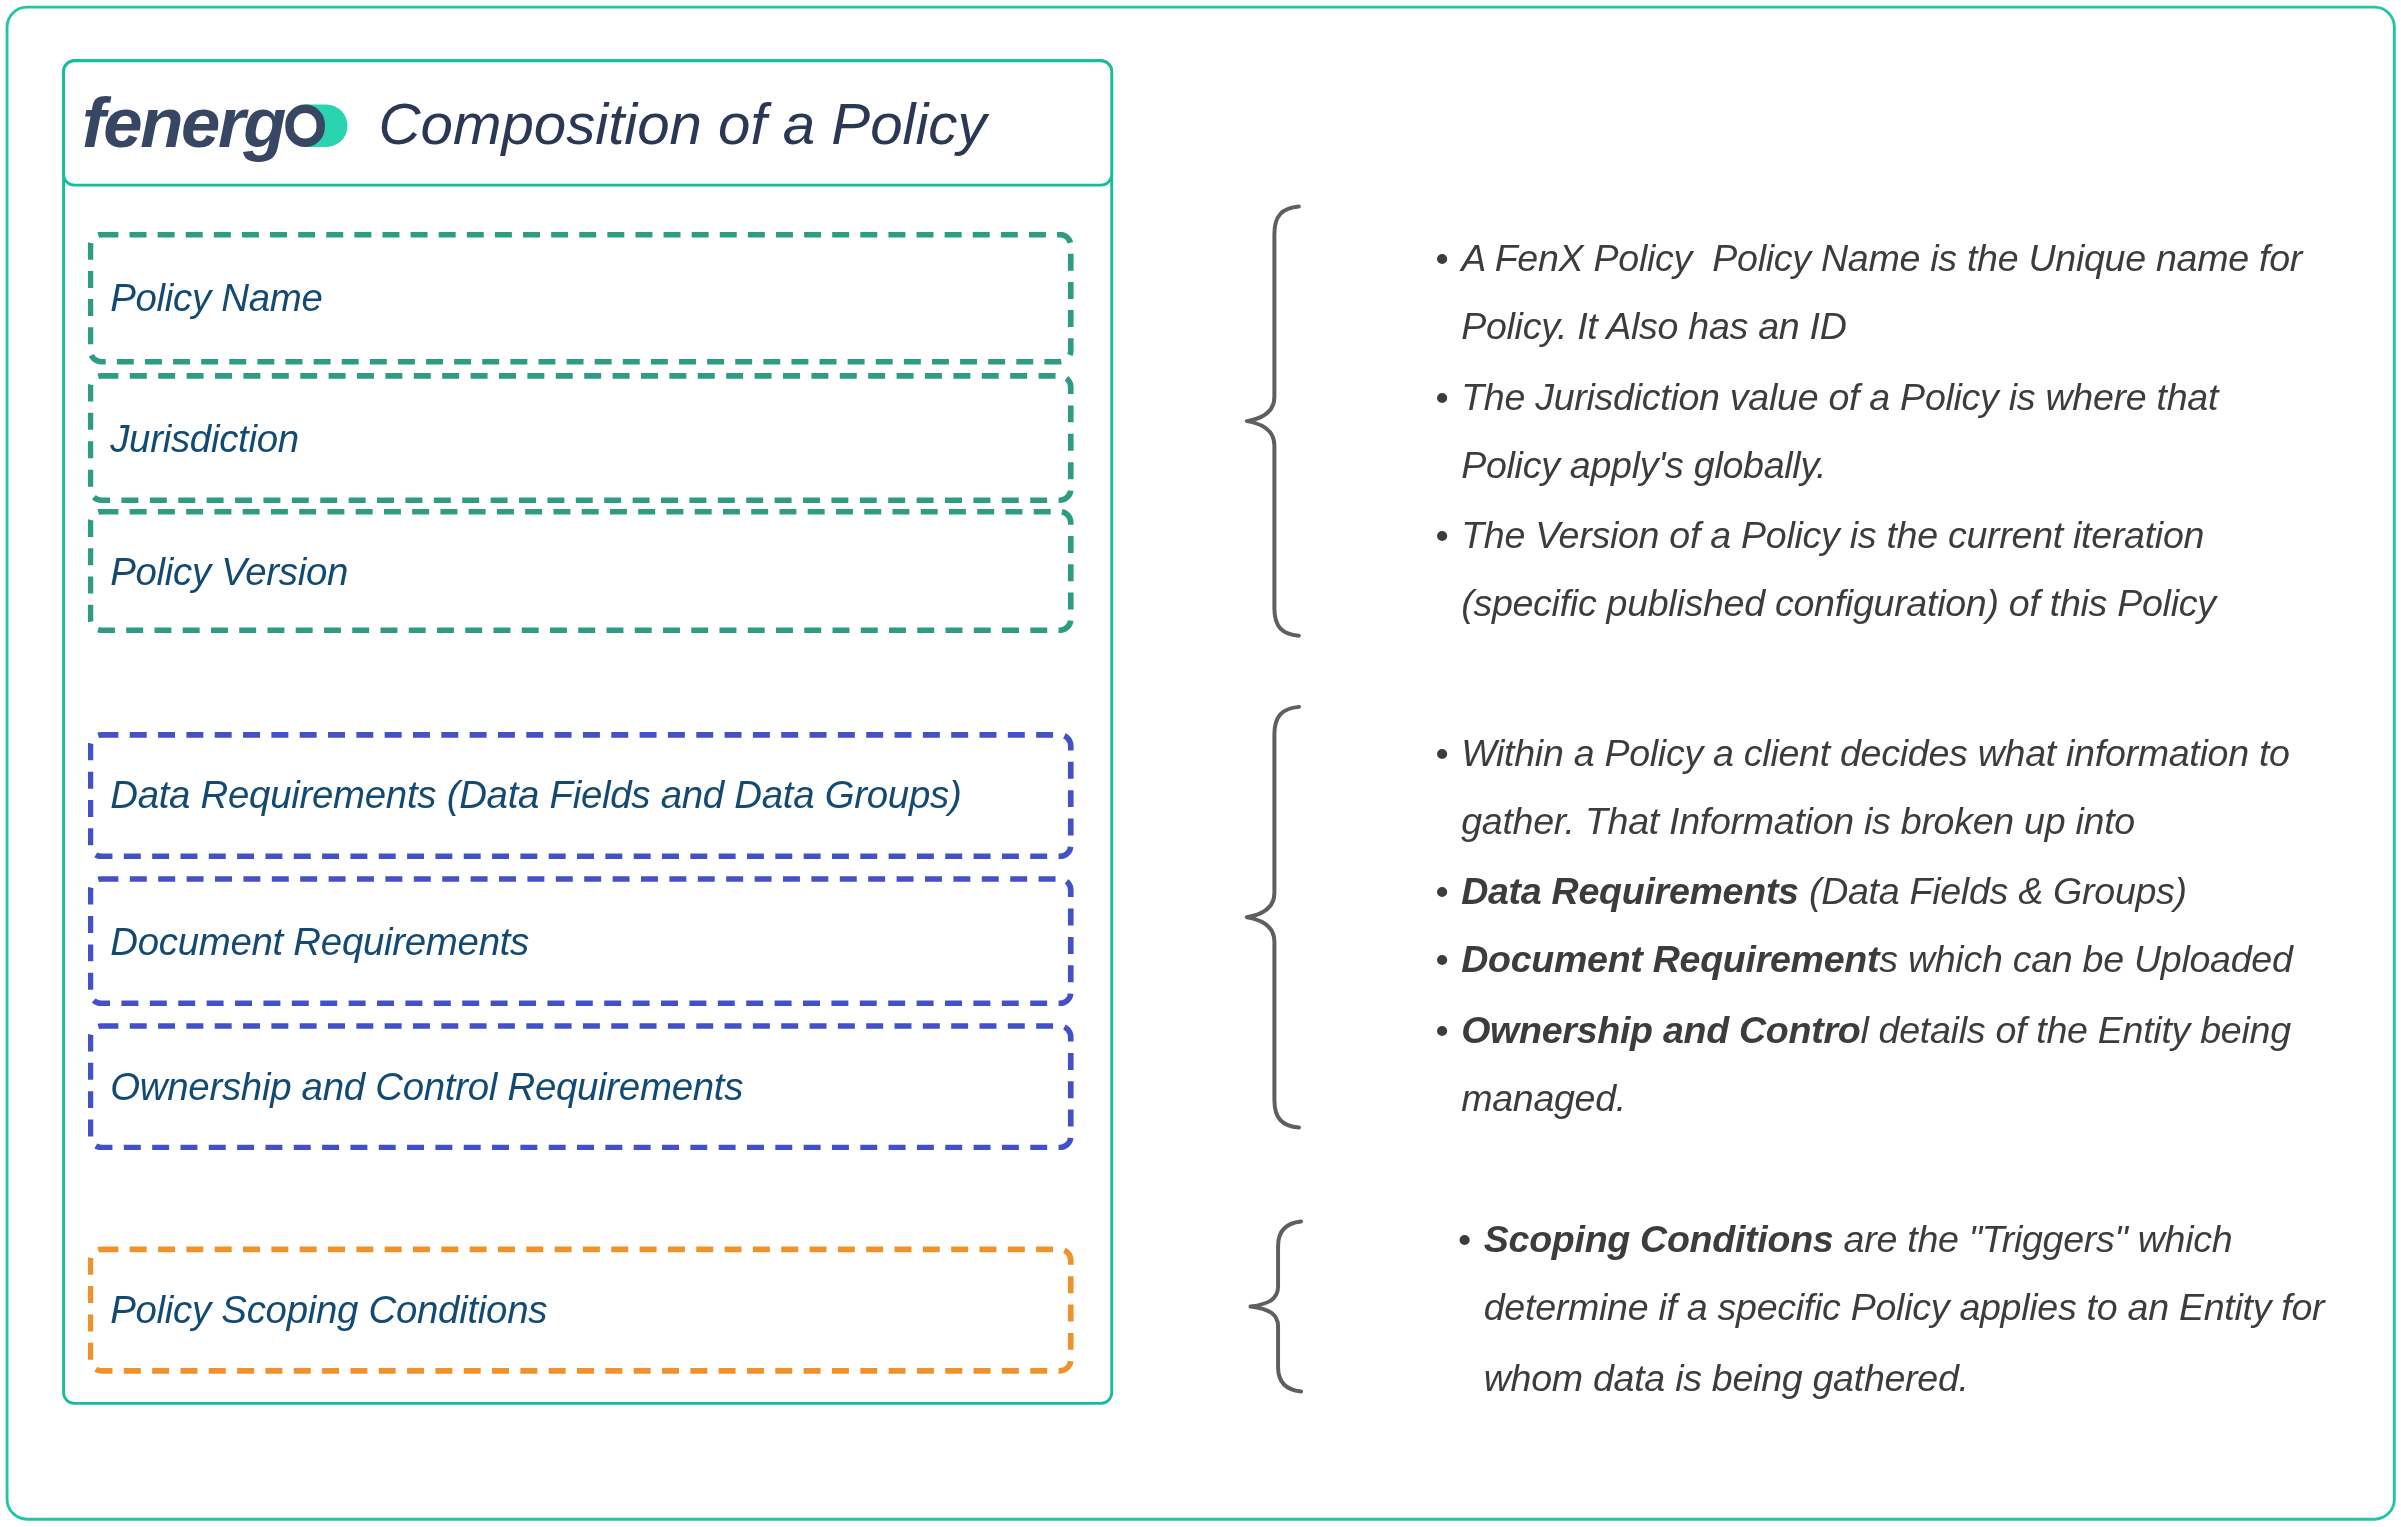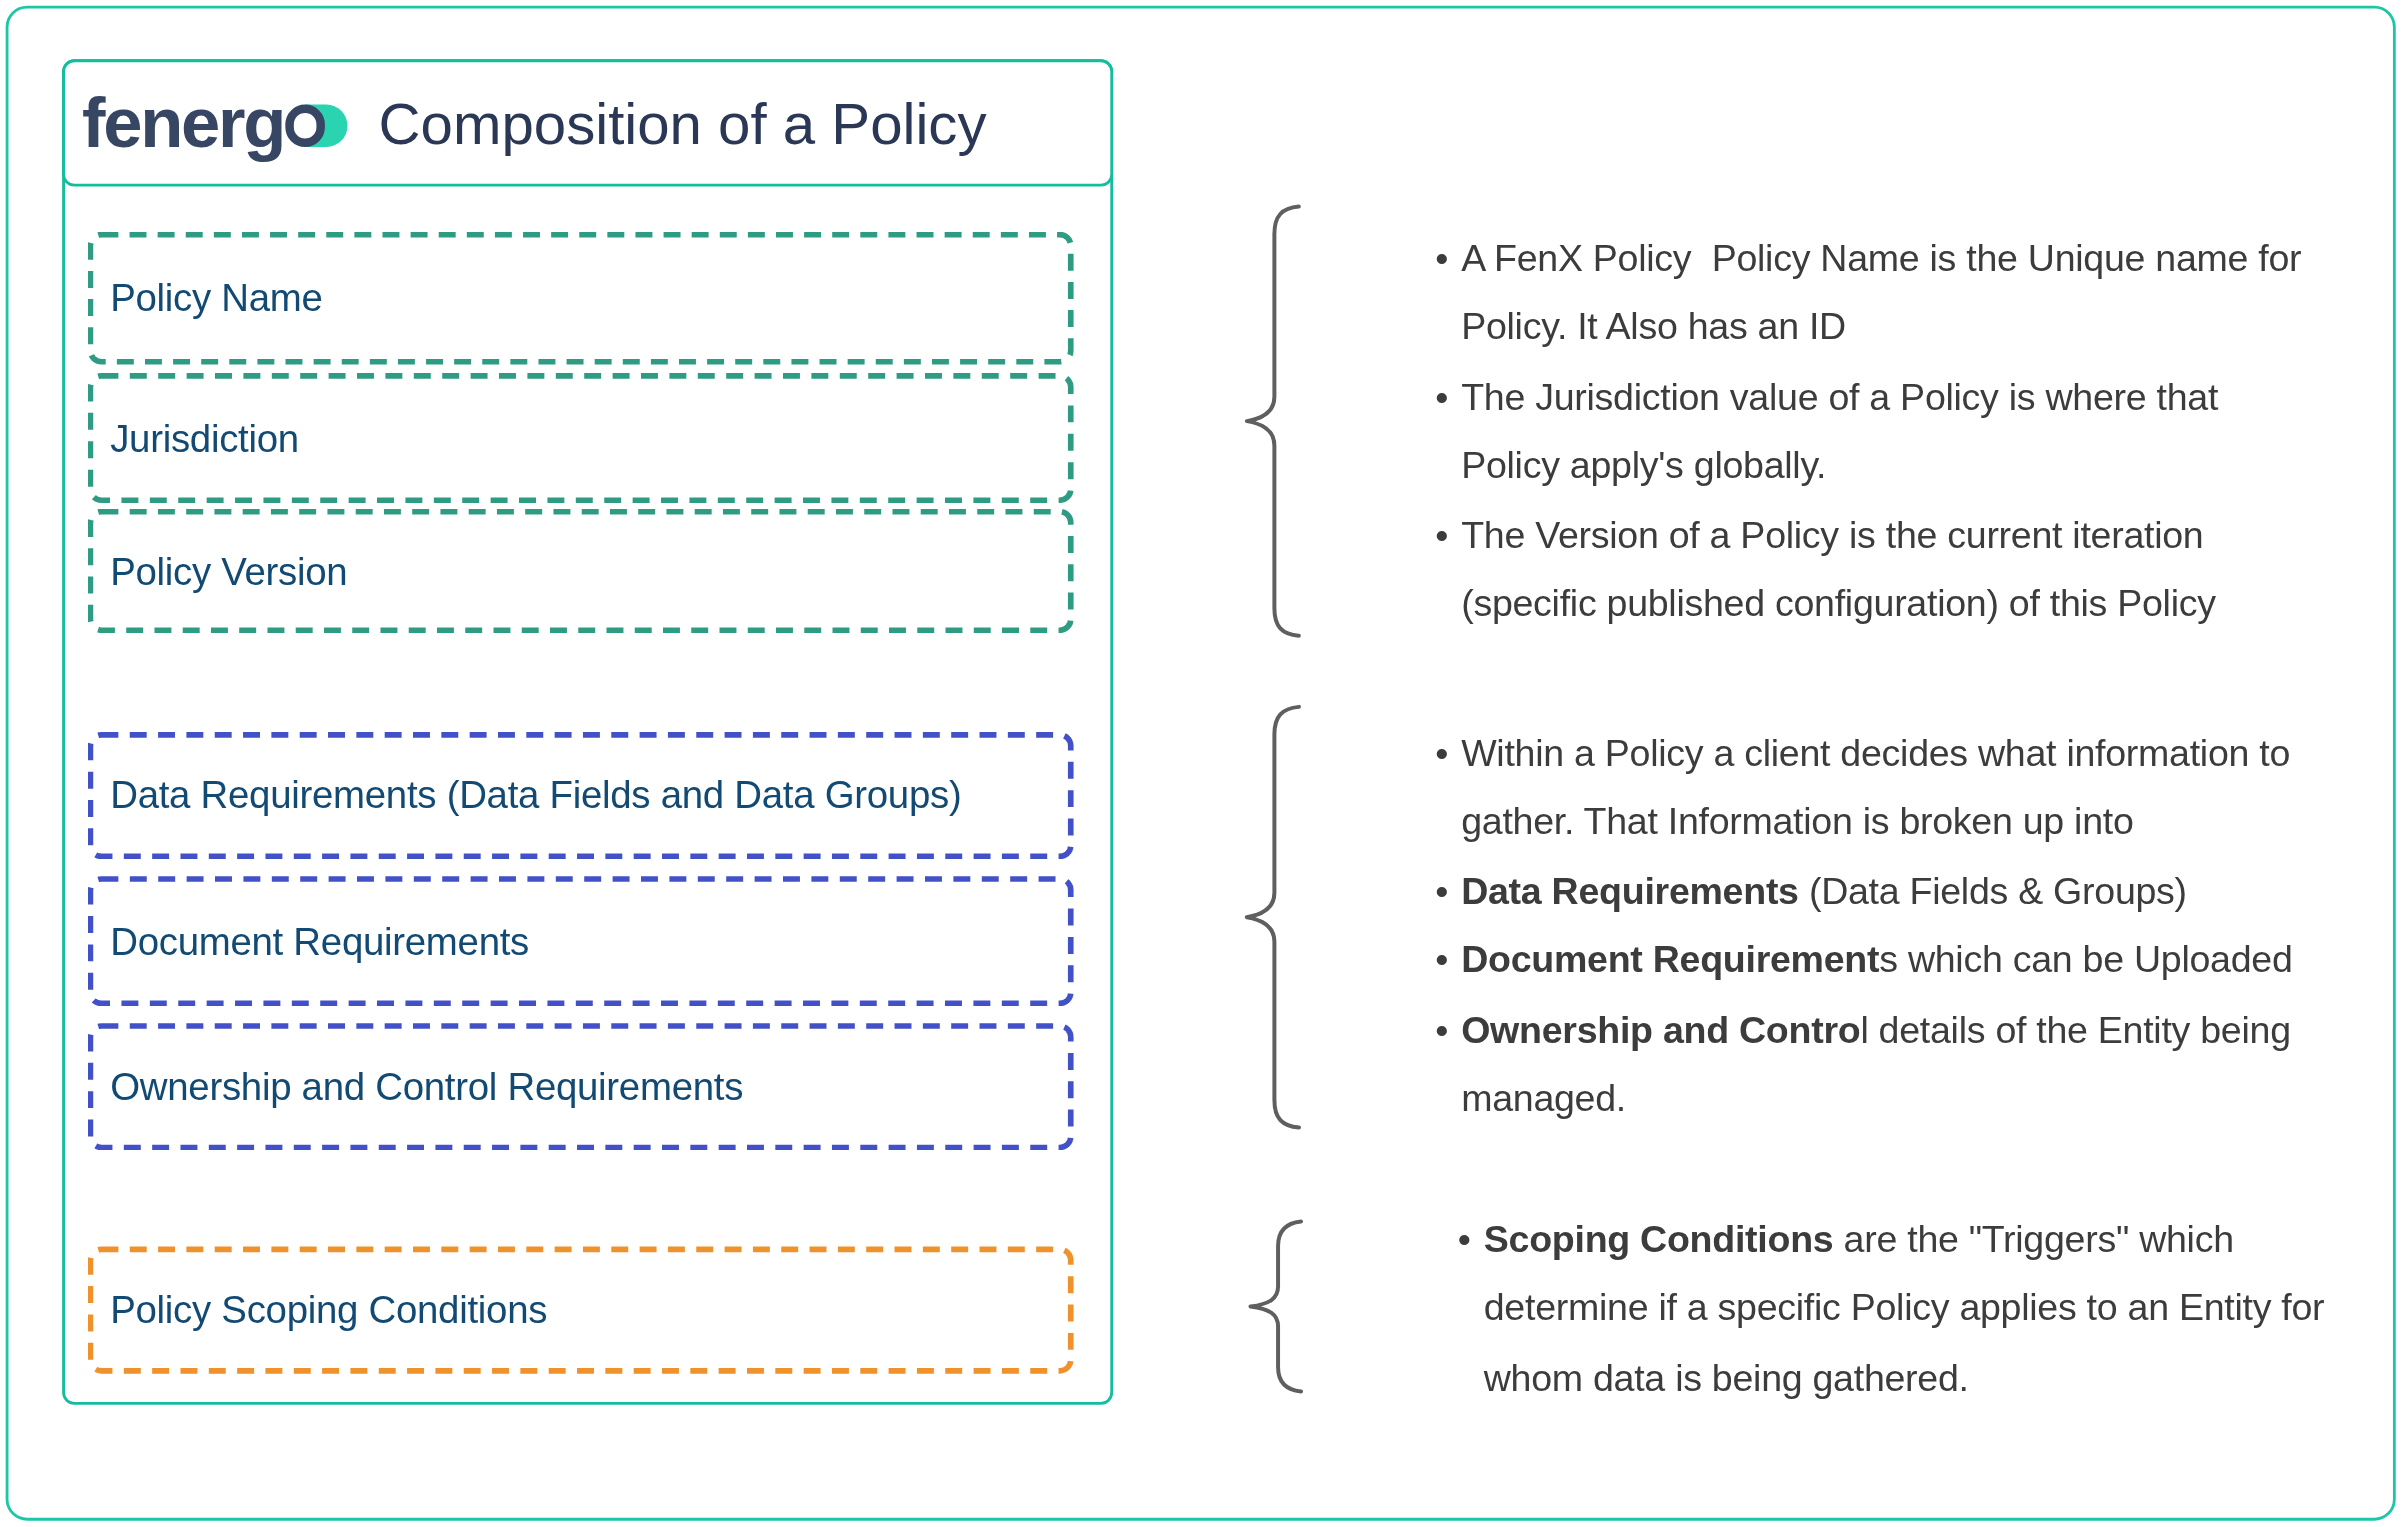--- a/index.html
+++ b/index.html
@@ -1,18 +1,18 @@
 <!DOCTYPE html>
 <html style="font-size:8.7px"><head>
 <meta charset="utf-8">
 <style>
   html, body { margin: 0; padding: 0; background: #ffffff; }
   #scale-wrap {
     width: 2401px; height: 1528px;
-    overflow: hidden; position: relative;
+    overflow: hidden; position: relative; font-style: italic;
   }
   #canvas {
     width: 850px; height: 540px;
     position: relative; background: #ffffff;
     transform: scale(2.8252, 2.8265);
     transform-origin: 0 0;
     font-family: "Liberation Sans", sans-serif;
   }
   .outer-frame {
     position: absolute; left: 1.6px; top: 1.6px; right: 1.6px; bottom: 1.6px;

